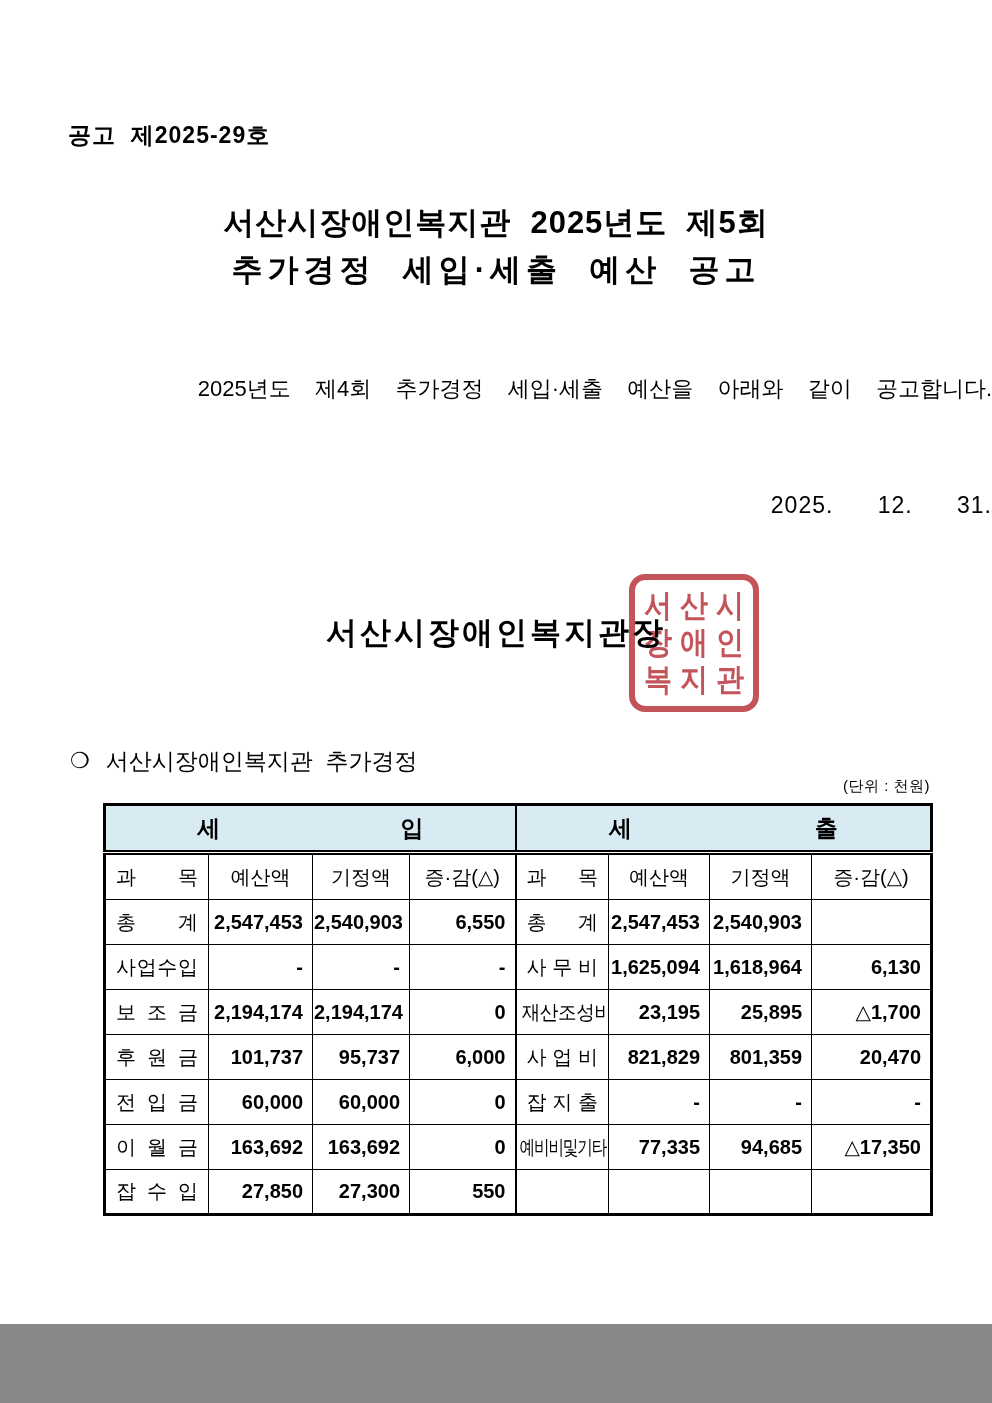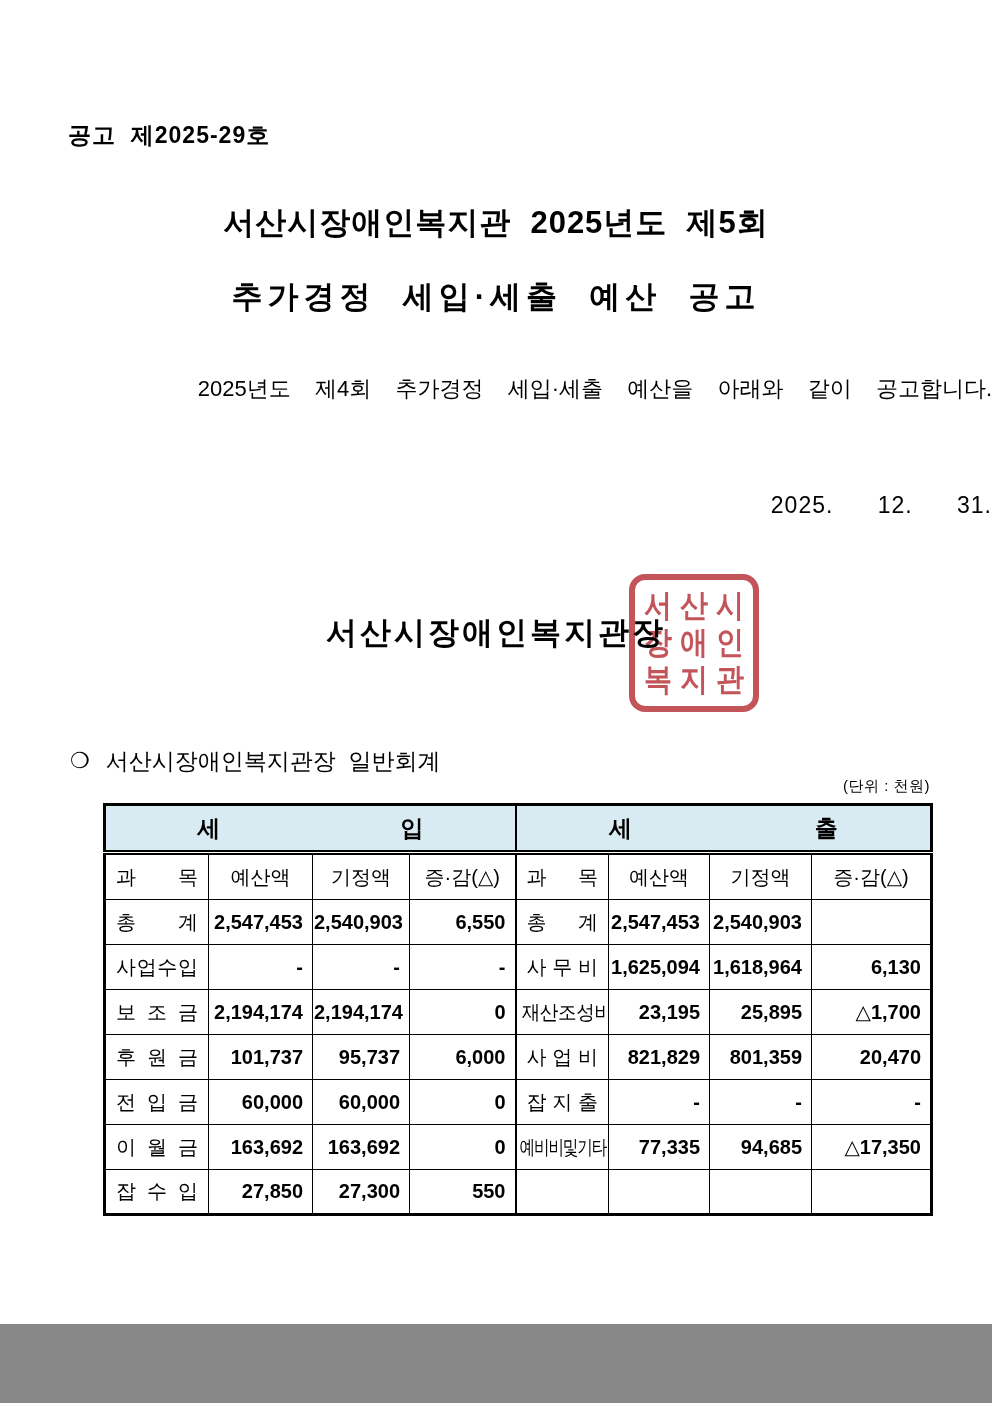--- a/index.html
+++ b/index.html
@@ -15,21 +15,21 @@
   .doc-number{
     position:absolute;left:68px;top:120px;
     font-size:23px;font-weight:700;letter-spacing:1px;
     white-space:pre;
   }
   .title-block{
     position:absolute;left:0;right:0;top:200px;
     text-align:center;font-weight:700;
   }
   .title-line1{font-size:31px;line-height:46px;white-space:pre;letter-spacing:1px;}
-  .title-line2{font-size:31px;line-height:48px;white-space:pre;letter-spacing:5px;margin-top:27px;}
+  .title-line2{font-size:31px;line-height:48px;white-space:pre;letter-spacing:5px;}
   .body-text{
     position:absolute;left:0;right:0;top:374px;
     text-align:right;font-size:22px;word-spacing:6px;white-space:pre;
   }
   .date-text{
     position:absolute;left:0;right:0;top:492px;
     text-align:right;font-size:23px;white-space:pre;letter-spacing:1px;
   }
   .signature-block{
     position:absolute;left:0;right:0;top:612px;
@@ -105,21 +105,21 @@
       <span>장</span>
       <span>애</span>
       <span>인</span>
       <span>복</span>
       <span>지</span>
       <span>관</span>
     </div>
 
   <div class="section-heading">
     <span class="section-bullet">❍</span>
-    <span>서산시장애인복지관장  일반회계</span>
+    <span>서산시장애인복지관  추가경정</span>
   </div>
 
   <div class="unit-note">(단위 : 천원)</div>
 
   <table class="budget">
     <colgroup>
       <col style="width:104px">
         <col style="width:104px">
         <col style="width:97px">
         <col style="width:106px">

